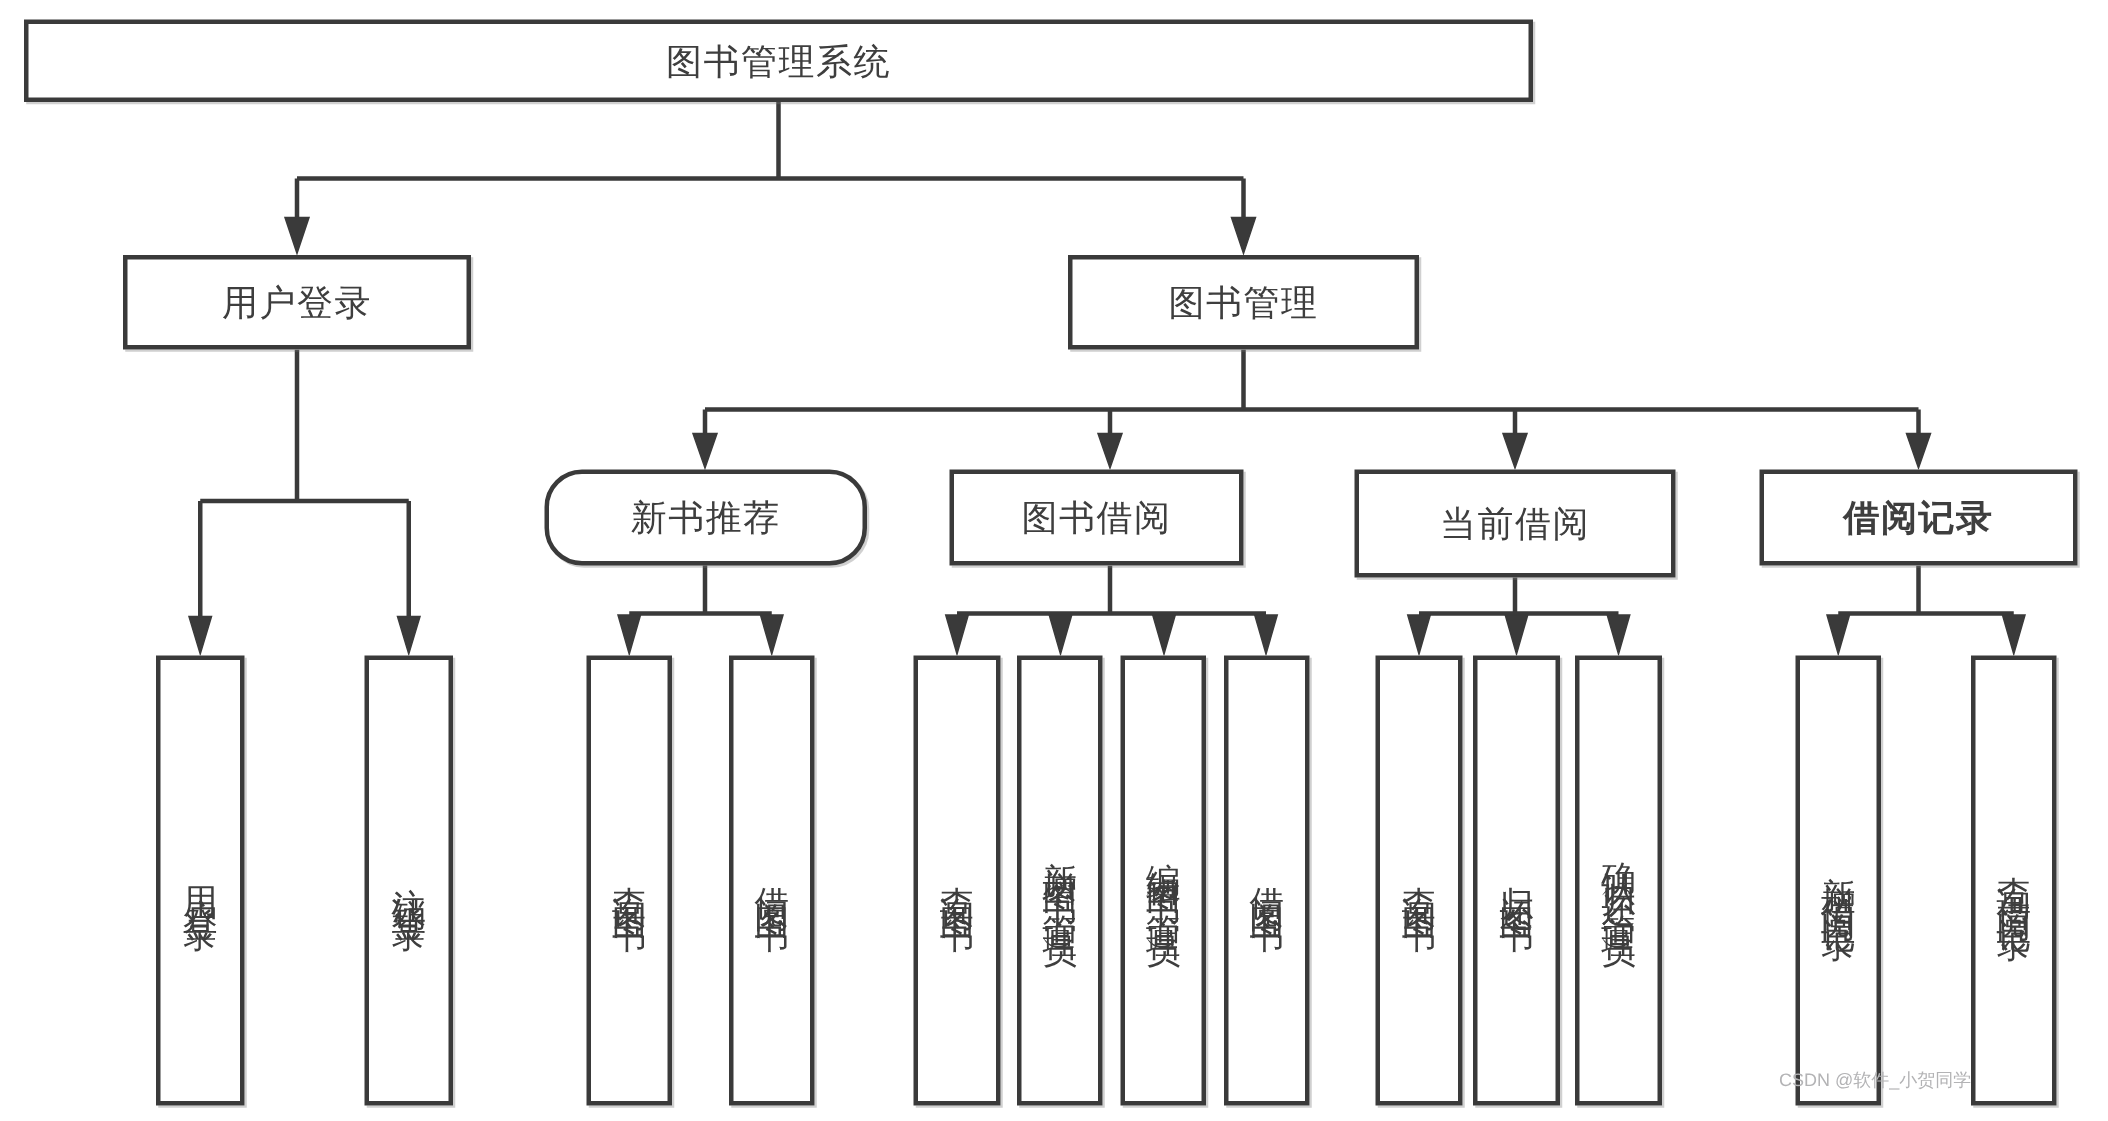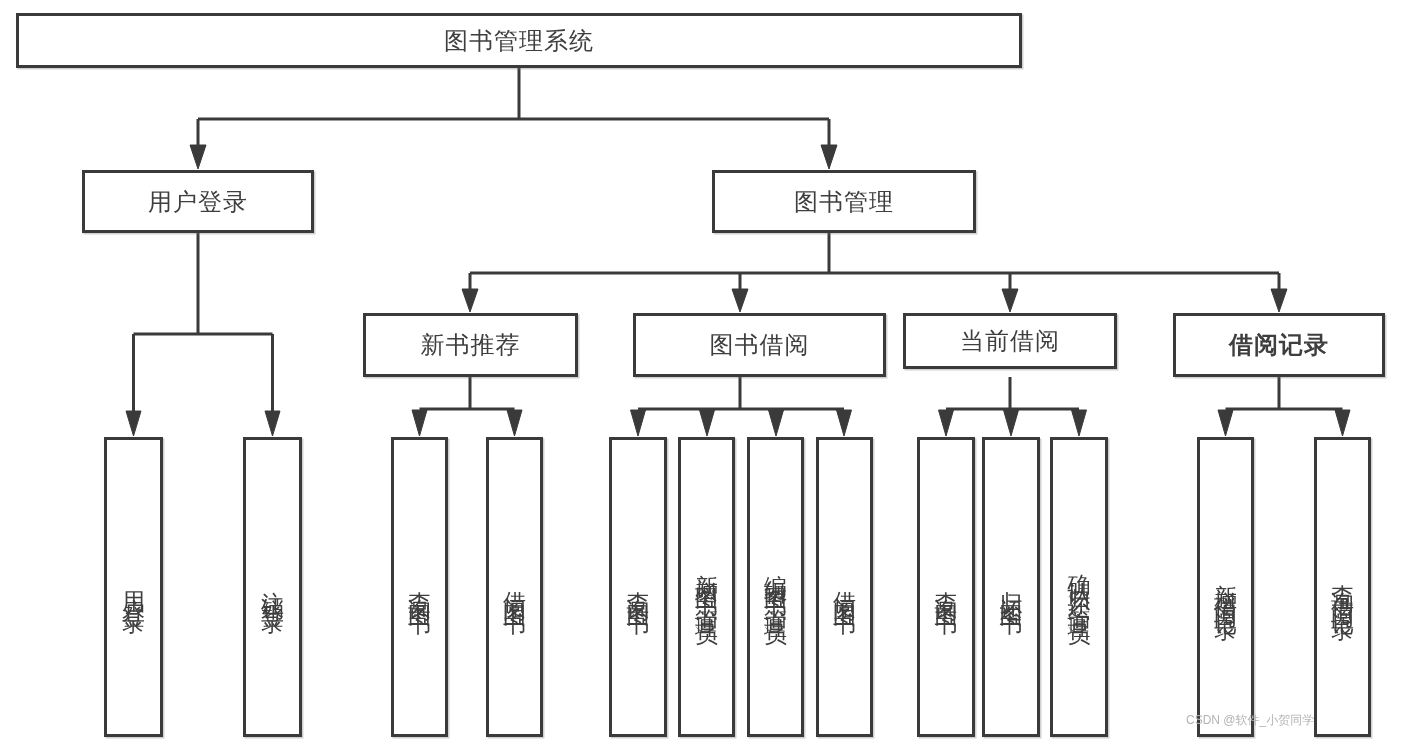--- a/index.html
+++ b/index.html
@@ -108,25 +108,25 @@
       <polygon points="1071.5,410 1086.5,410 1079,436"></polygon>
 
       <polygon points="1218,410 1233,410 1225.5,436"></polygon>
       <polygon points="1335,410 1350,410 1342.5,436"></polygon>
     </g>
   </svg>
 
   <div class="node node-h" style="left:16px; top:13px; width:1006px; height:55px;">图书管理系统</div>
 
   <div class="node node-h" style="left:82px; top:170px; width:232px; height:63px;">用户登录</div>
-  <div class="node node-h" style="left:712px; top:170px; width:264px; height:63px;">图书管理</div>
+  <div class="node node-h" style="left:712px; top:170px; width:234px; height:63px;">图书管理</div>
 
-  <div class="node node-h" style="left:363px; top:313px; width:215px; height:64px;">新书推荐</div>
-  <div class="node node-h" style="left:633px; top:313px; width:253px; height:64px;">图书借阅</div>
-  <div class="node node-h" style="left:903px; top:313px; width:214px; height:56px;">当前借阅</div>
+  <div class="node node-h" style="left:363px; top:313px; width:215px; height:64px;border-radius:25px;">新书推荐</div>
+  <div class="node node-h" style="left:633px; top:313px; width:196px; height:64px;">图书借阅</div>
+  <div class="node node-h" style="left:903px; top:313px; width:214px; height:72px;">当前借阅</div>
   <div class="node node-h" style="left:1173px; top:313px; width:212px; height:64px;font-weight:bold;">借阅记录</div>
 
   <div class="node node-v" style="left:104px; top:437px; width:59px; height:300px;">
     <span class="vtext">用户登录</span>
   </div>
   <div class="node node-v" style="left:243px; top:437px; width:59px; height:300px;">
     <span class="vtext">注销登录</span>
   </div>
 
   <div class="node node-v" style="left:391px; top:437px; width:57px; height:300px;">

